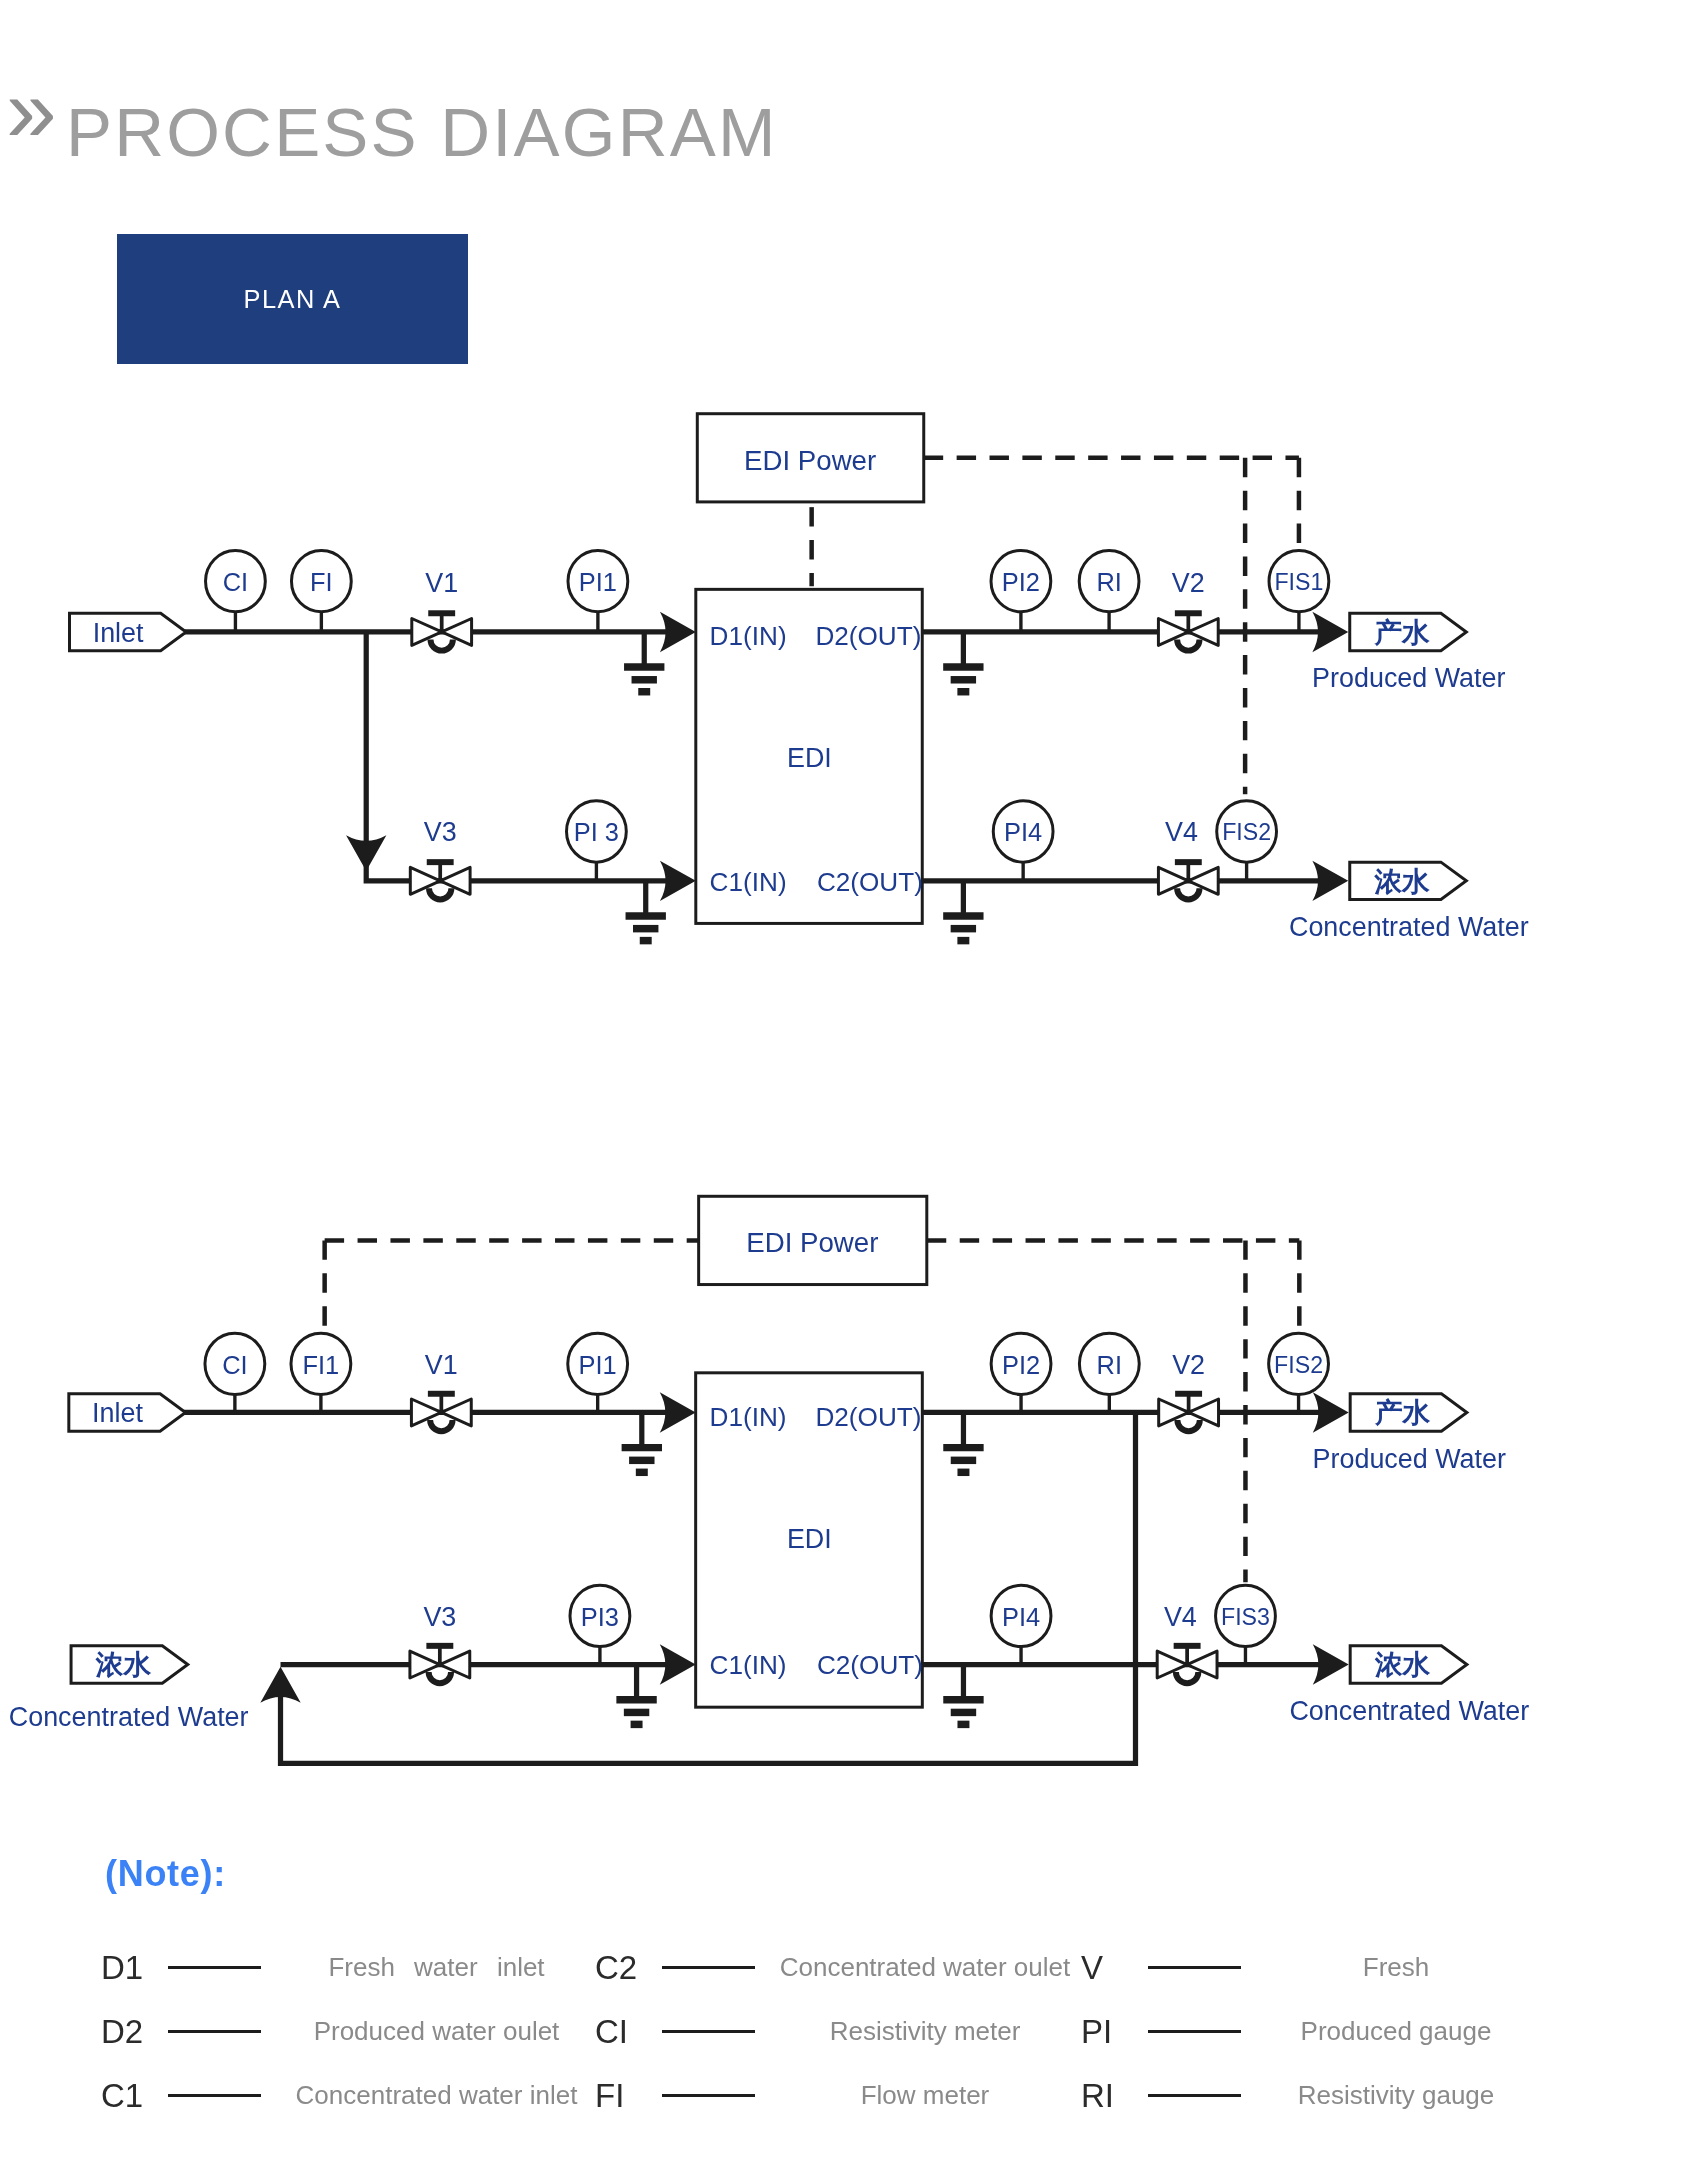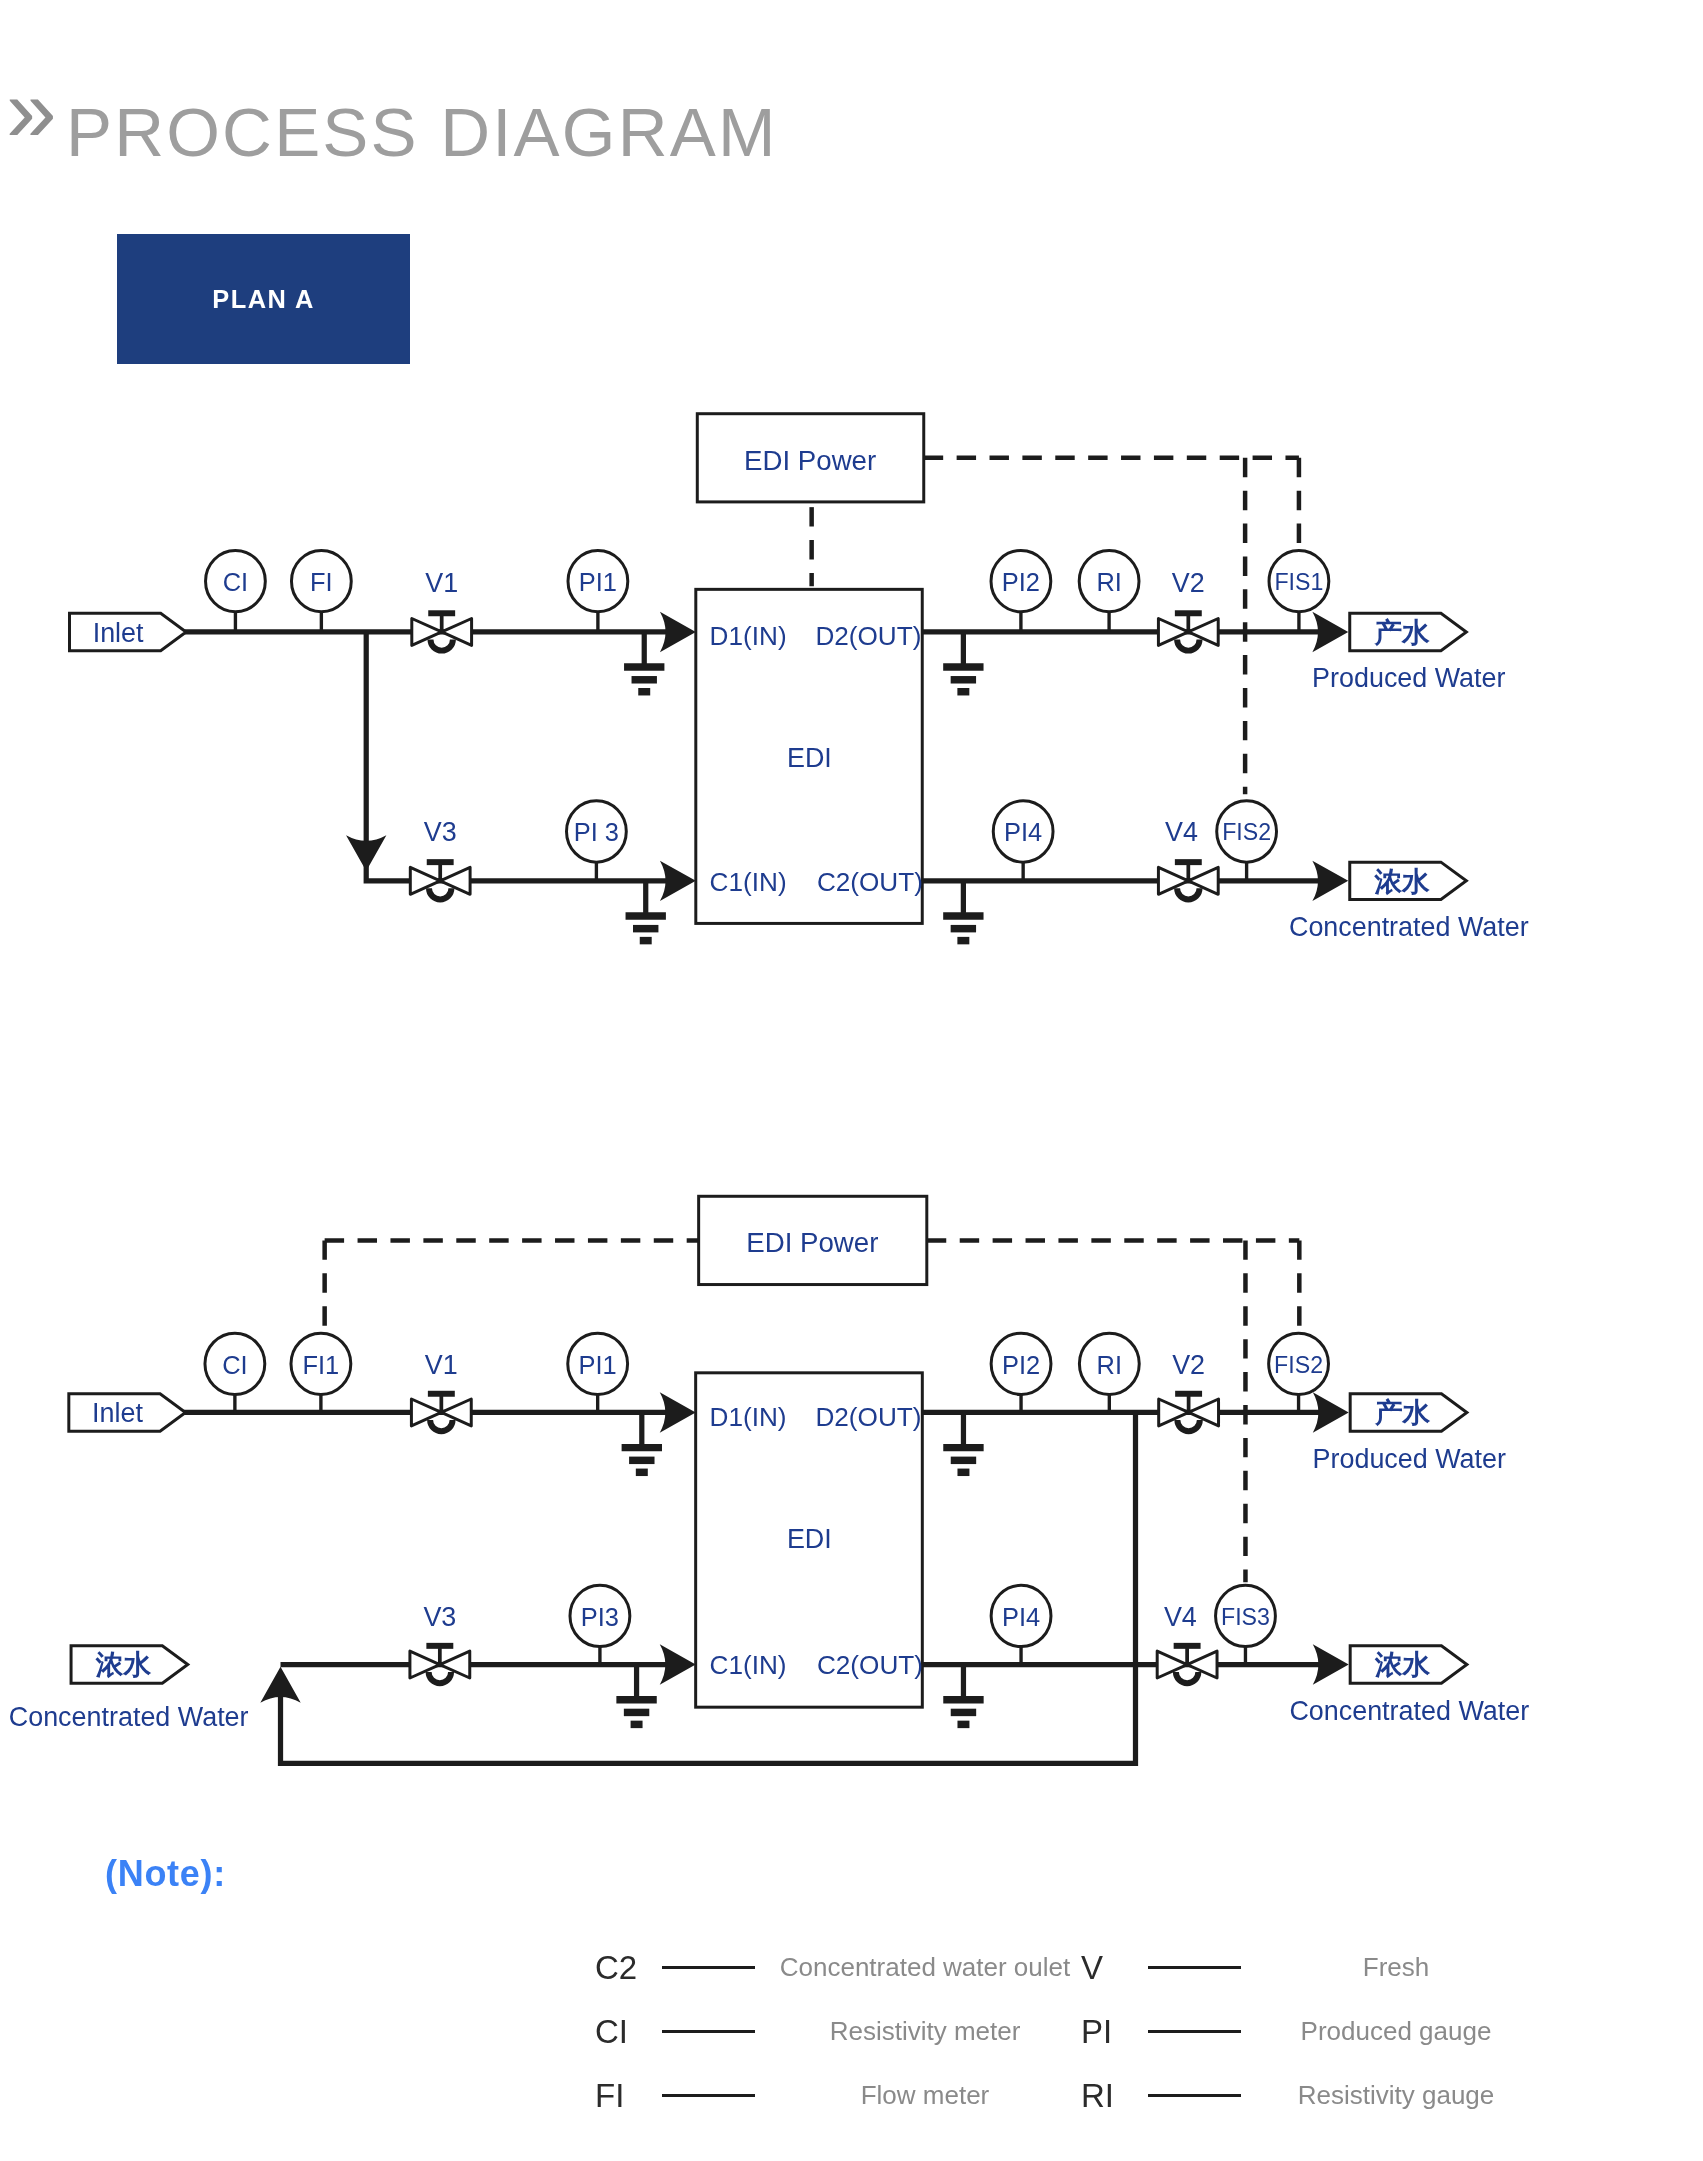--- a/index.html
+++ b/index.html
@@ -6,22 +6,22 @@
   #page{position:relative;width:1704px;height:2161px;background:#fff;
         font-family:"Liberation Sans",sans-serif;overflow:hidden;}
 
   
   .hdr-chevron{position:absolute;left:6px;top:64px;font-size:91px;line-height:1;
                color:#8f8f8f;font-weight:400;}
   .hdr-title{position:absolute;left:66px;top:98px;font-size:69px;line-height:1;
              color:#9e9e9e;font-weight:300;letter-spacing:2.2px;}
 
   
-  .plan-box{position:absolute;width:293px;height:130px;background:#1e3e7e;
-            display:flex;align-items:center;justify-content:center;font-weight:bold;}
+  .plan-box{position:absolute;width:351px;height:130px;background:#1e3e7e;
+            display:flex;align-items:center;justify-content:center;}
   .plan-box span{color:#ffffff;font-size:25.4px;letter-spacing:1.5px;}
 
   
   svg{position:absolute;left:0;}
   svg text{font-family:"Liberation Sans",sans-serif;fill:#1e3c8f;}
   .pipe{stroke:#1c1c1c;stroke-width:7;fill:none;}
   .stem{stroke:#1c1c1c;stroke-width:4.5;fill:none;}
   .dash{stroke:#1c1c1c;stroke-width:6;fill:none;stroke-dasharray:26 18;}
   .box{fill:#ffffff;stroke:#1c1c1c;stroke-width:4;}
   .inst{fill:#ffffff;stroke:#1c1c1c;stroke-width:4;}
@@ -243,20 +243,37 @@
     <text class="t-en" x="1884" y="1962">Produced Water</text>
     <g transform="translate(1805,2225)">
       <use href="#sym-flag"></use>
       <text class="t-cn" x="70" y="13">浓水</text>
     </g>
     <text class="t-en" x="1884" y="2299">Concentrated Water</text>
   </svg>
 
   <div class="note-title">(Note):</div>
 
+  <div class="legend-col" style="left:101px;width:490px;">
+    <div class="legend-row">
+      <span class="legend-code">D1</span>
+      <span class="legend-dash"></span>
+      <span class="legend-desc ws-wide">Fresh water inlet</span>
+    </div>
+    <div class="legend-row">
+      <span class="legend-code">D2</span>
+      <span class="legend-dash"></span>
+      <span class="legend-desc">Produced water oulet</span>
+    </div>
+    <div class="legend-row">
+      <span class="legend-code">C1</span>
+      <span class="legend-dash"></span>
+      <span class="legend-desc">Concentrated water inlet</span>
+    </div>
+  </div>
 
   <div class="legend-col" style="left:595px;width:479px;">
     <div class="legend-row">
       <span class="legend-code">C2</span>
       <span class="legend-dash"></span>
       <span class="legend-desc">Concentrated water oulet</span>
     </div>
     <div class="legend-row">
       <span class="legend-code">CI</span>
       <span class="legend-dash"></span>

